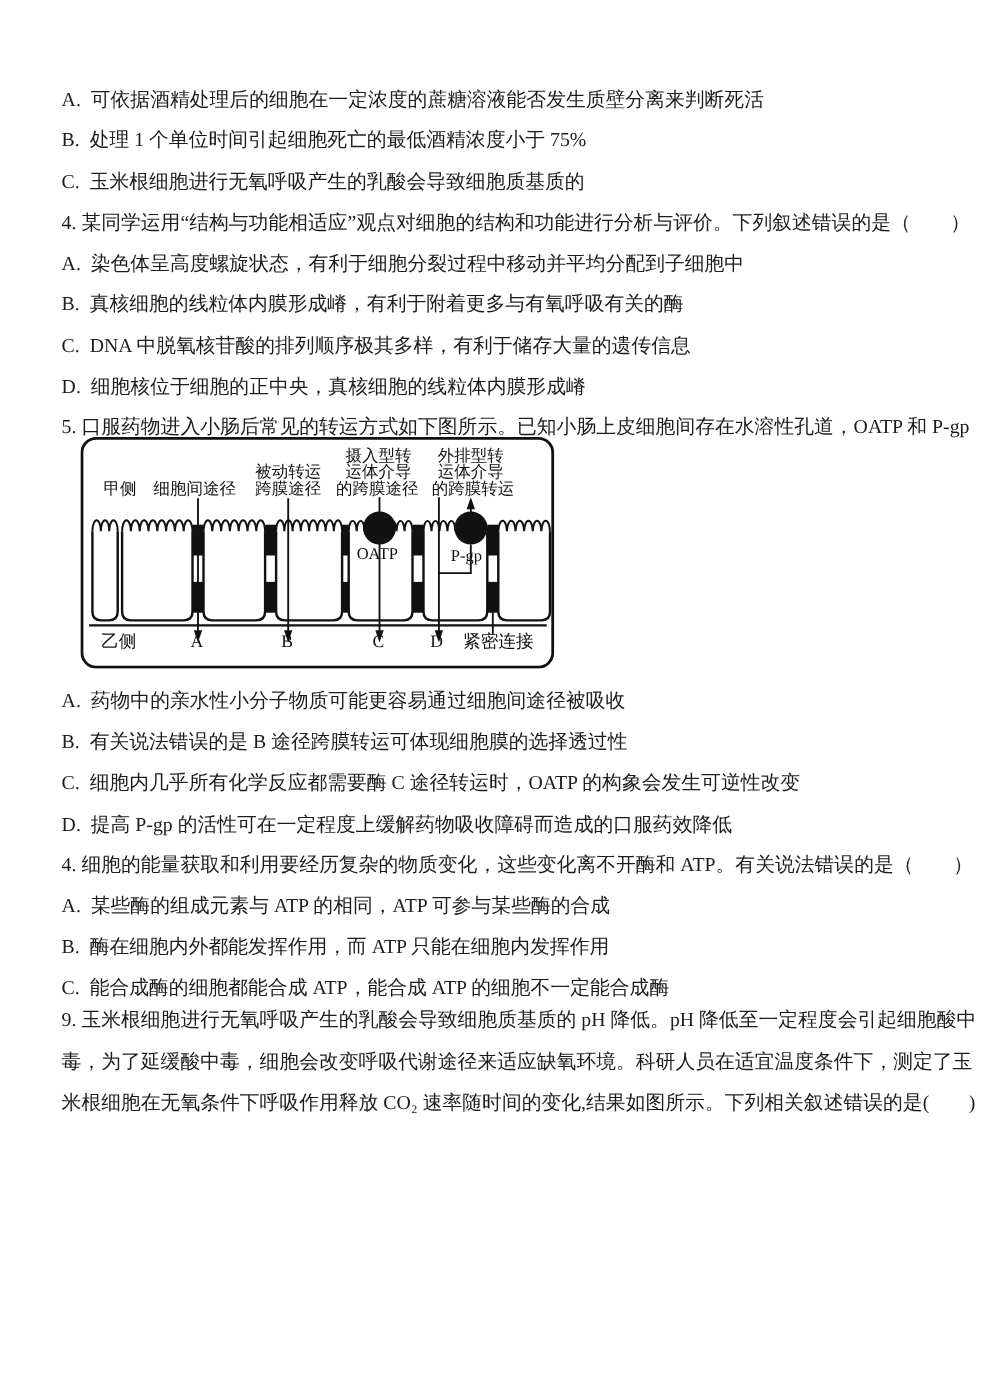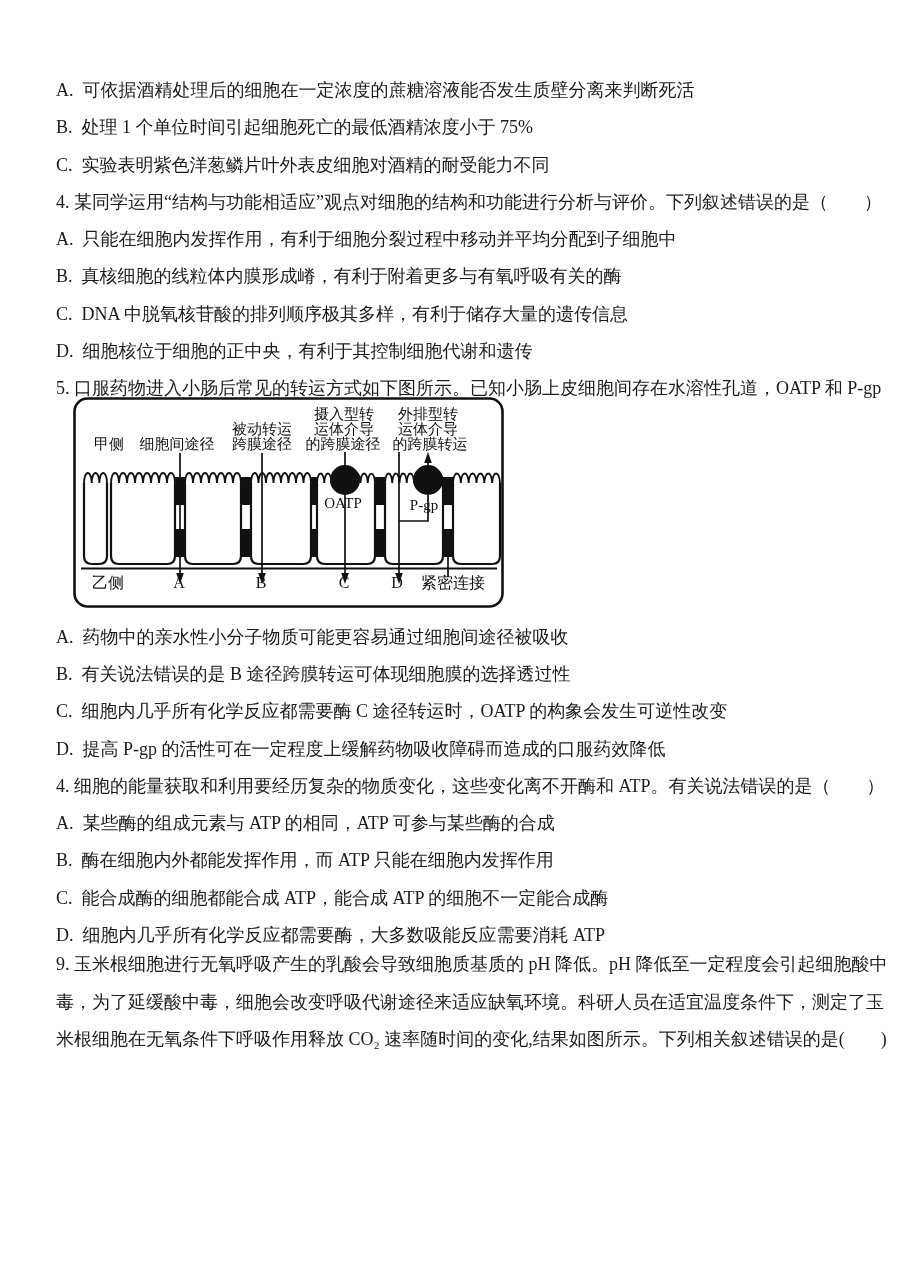--- a/index.html
+++ b/index.html
@@ -24,27 +24,27 @@
   .ahead{fill:#111;stroke:none;}
   .jrect{fill:#111;stroke:none;}
 </style>
 </head>
 <body>
 
 <div class="doc">
 
   <div class="line"><span class="opt-label">A.</span><span>可依据酒精处理后的细胞在一定浓度的蔗糖溶液能否发生质壁分离来判断死活</span></div>
   <div class="line"><span class="opt-label">B.</span><span>处理 1 个单位时间引起细胞死亡的最低酒精浓度小于 75%</span></div>
-  <div class="line"><span class="opt-label">C.</span><span>实验表明紫色洋葱鳞片叶外表皮细胞对酒精的耐受能力不同</span></div>
+  <div class="line"><span class="opt-label">C.</span><span>玉米根细胞进行无氧呼吸产生的乳酸会导致细胞质基质的</span></div>
 
   <div class="line">4. 某同学运用“结构与功能相适应”观点对细胞的结构和功能进行分析与评价。下列叙述错误的是（　　）</div>
-  <div class="line"><span class="opt-label">A.</span><span>只能在细胞内发挥作用，有利于细胞分裂过程中移动并平均分配到子细胞中</span></div>
+  <div class="line"><span class="opt-label">A.</span><span>染色体呈高度螺旋状态，有利于细胞分裂过程中移动并平均分配到子细胞中</span></div>
   <div class="line"><span class="opt-label">B.</span><span>真核细胞的线粒体内膜形成嵴，有利于附着更多与有氧呼吸有关的酶</span></div>
   <div class="line"><span class="opt-label">C.</span><span>DNA 中脱氧核苷酸的排列顺序极其多样，有利于储存大量的遗传信息</span></div>
-  <div class="line"><span class="opt-label">D.</span><span>细胞核位于细胞的正中央，有利于其控制细胞代谢和遗传</span></div>
+  <div class="line"><span class="opt-label">D.</span><span>细胞核位于细胞的正中央，真核细胞的线粒体内膜形成嵴</span></div>
 
   <div class="line">5. 口服药物进入小肠后常见的转运方式如下图所示。已知小肠上皮细胞间存在水溶性孔道，OATP 和 P-gp</div>
 
   <div class="figure">
     <svg width="431" height="211" viewBox="0 0 431 211" xmlns="http://www.w3.org/2000/svg">
 
       <rect x="1.5" y="1.5" width="428" height="208" rx="13" fill="none" stroke="#111" stroke-width="2.6"></rect>
 
       <line class="aline" x1="107" y1="56" x2="107" y2="178"></line>
       <line class="aline" x1="189" y1="56" x2="189" y2="178"></line>
@@ -118,21 +118,20 @@
 
   <div class="line"><span class="opt-label">A.</span><span>药物中的亲水性小分子物质可能更容易通过细胞间途径被吸收</span></div>
   <div class="line"><span class="opt-label">B.</span><span>有关说法错误的是 B 途径跨膜转运可体现细胞膜的选择透过性</span></div>
   <div class="line"><span class="opt-label">C.</span><span>细胞内几乎所有化学反应都需要酶 C 途径转运时，OATP 的构象会发生可逆性改变</span></div>
   <div class="line"><span class="opt-label">D.</span><span>提高 P-gp 的活性可在一定程度上缓解药物吸收障碍而造成的口服药效降低</span></div>
 
   <div class="line">4. 细胞的能量获取和利用要经历复杂的物质变化，这些变化离不开酶和 ATP。有关说法错误的是（　　）</div>
   <div class="line"><span class="opt-label">A.</span><span>某些酶的组成元素与 ATP 的相同，ATP 可参与某些酶的合成</span></div>
   <div class="line"><span class="opt-label">B.</span><span>酶在细胞内外都能发挥作用，而 ATP 只能在细胞内发挥作用</span></div>
   <div class="line"><span class="opt-label">C.</span><span>能合成酶的细胞都能合成 ATP，能合成 ATP 的细胞不一定能合成酶</span></div>
-  <div class="line"><span class="opt-label">D.</span><span>细胞内几乎所有化学反应都需要酶，大多数吸能反应需要消耗 ATP</span></div>
 
   <div class="q7block">
     <div class="line">9. 玉米根细胞进行无氧呼吸产生的乳酸会导致细胞质基质的 pH 降低。pH 降低至一定程度会引起细胞酸中</div>
     <div class="line">毒，为了延缓酸中毒，细胞会改变呼吸代谢途径来适应缺氧环境。科研人员在适宜温度条件下，测定了玉</div>
     <div class="line">米根细胞在无氧条件下呼吸作用释放 CO₂ 速率随时间的变化,结果如图所示。下列相关叙述错误的是(　　)</div>
   </div>
 
 </div>
 
 </body></html>

